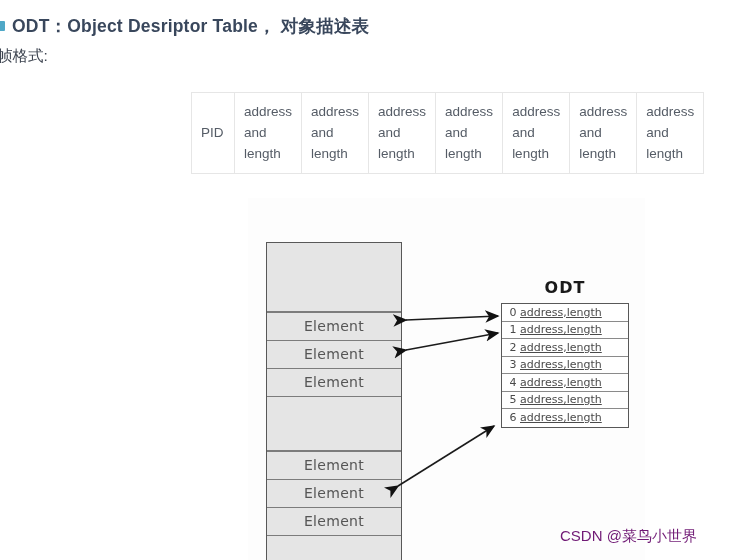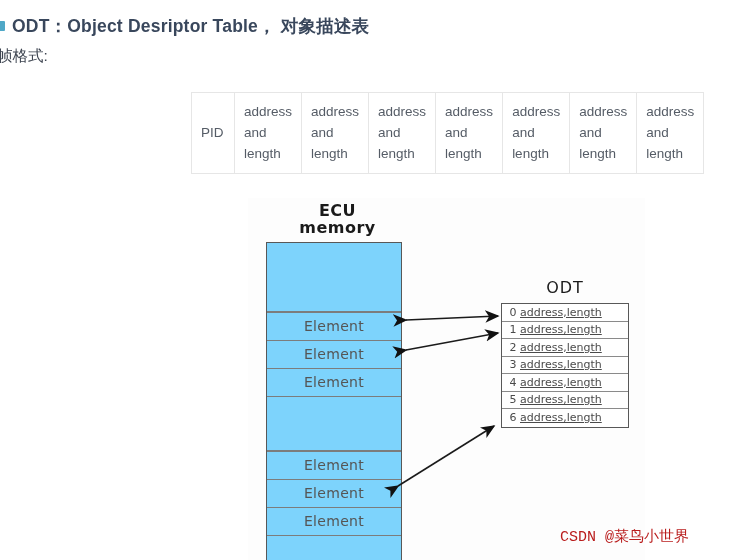--- a/index.html
+++ b/index.html
@@ -114,21 +114,21 @@
     top: 44px;
     width: 136px;
     border: 1.5px solid #585858;
     border-bottom: none;
     background: #ffffff;
     box-sizing: border-box;
   }
   .mem-block {
     box-sizing: border-box;
     border-bottom: 1.5px solid #7c7c7c;
-    background: #7dd3fc;
+    background: #e5e5e5;
   }
   .mem-block.empty1 { height: 70px; border-bottom-width: 2px; }
   .mem-block.elem    { height: 28px; }
   .mem-block.empty2 { height: 55px; border-bottom-width: 2px; }
   .mem-block.tail    { height: 34px; border-bottom: none; }
   .mem-label {
     font-family: "DejaVu Sans", sans-serif;
     font-size: 14px;
     color: #555555;
     text-align: center;
@@ -138,21 +138,21 @@
 
   
   .odt-label {
     position: absolute;
     left: 252px;
     top: 80px;
     width: 130px;
     text-align: center;
     font-family: "DejaVu Sans", sans-serif;
     font-size: 16px;
-    font-weight: normal;
+    font-weight: bold;
     color: #1a1a1a;
     letter-spacing: 1px;
   }
   .odt-box {
     position: absolute;
     left: 253px;
     top: 105px;
     width: 128px;
     border: 1.5px solid #585858;
     background: #ffffff;
@@ -186,23 +186,23 @@
     height: 362px;
     pointer-events: none;
   }
 
   
   .watermark {
     position: absolute;
     left: 560px;
     top: 527px;
     font-size: 15px;
-    color: #b91c1c;
+    color: #701a75;
     white-space: nowrap;
-    font-family: Liberation Mono, monospace;
+    font-family: Liberation Sans, sans-serif;
   }
 </style>
 </head>
 <body>
 
 <div class="heading-row">
   <span class="bullet-marker"></span>
   <span class="heading-text">ODT：Object Desriptor Table， 对象描述表</span>
 </div>
 
@@ -253,24 +253,20 @@
         <span class="al-word">address</span>
         <span class="al-word">and</span>
         <span class="al-word">length</span>
       </td>
     </tr>
   </tbody>
 </table>
 
 <div class="diagram">
 
-  <div class="ecu-label">
-    <span>ECU</span>
-    <span class="l2">memory</span>
-  </div>
 
   <div class="ecu-col">
     <div class="mem-block empty1"></div>
     <div class="mem-block elem">
       <div class="mem-label">Element</div>
     </div>
     <div class="mem-block elem">
       <div class="mem-label">Element</div>
     </div>
     <div class="mem-block elem">

